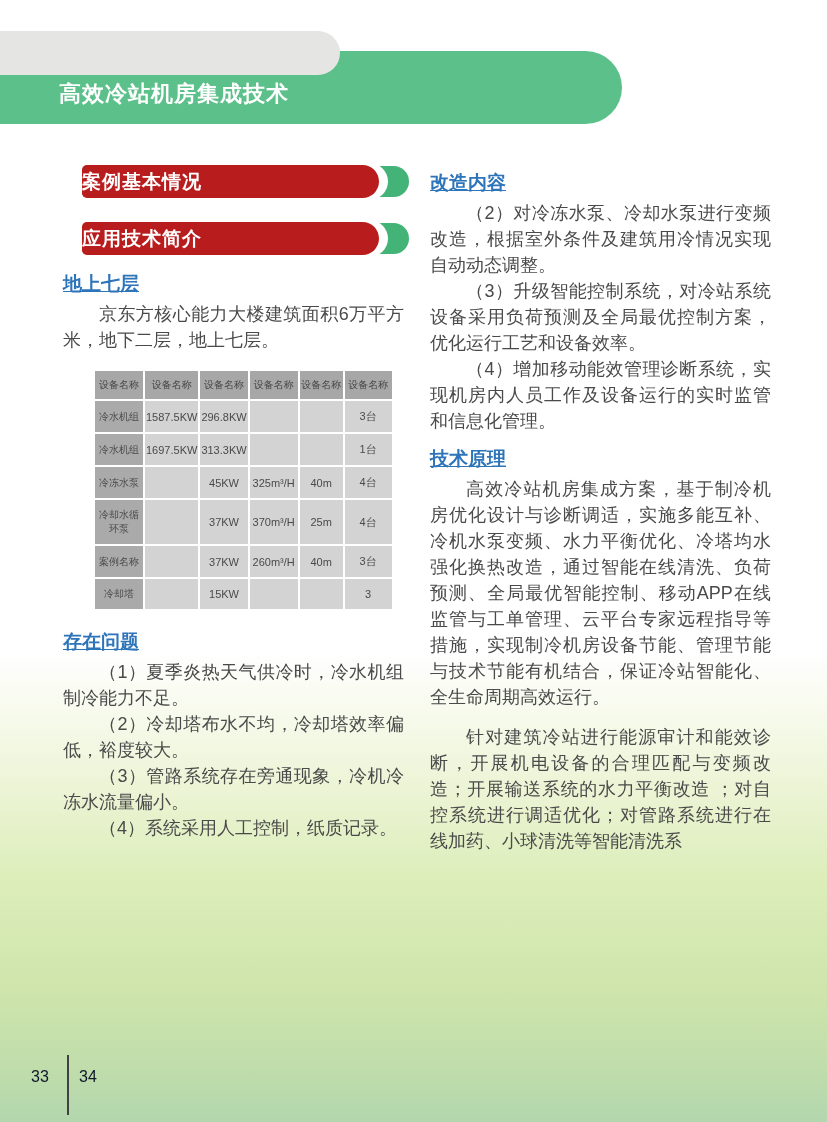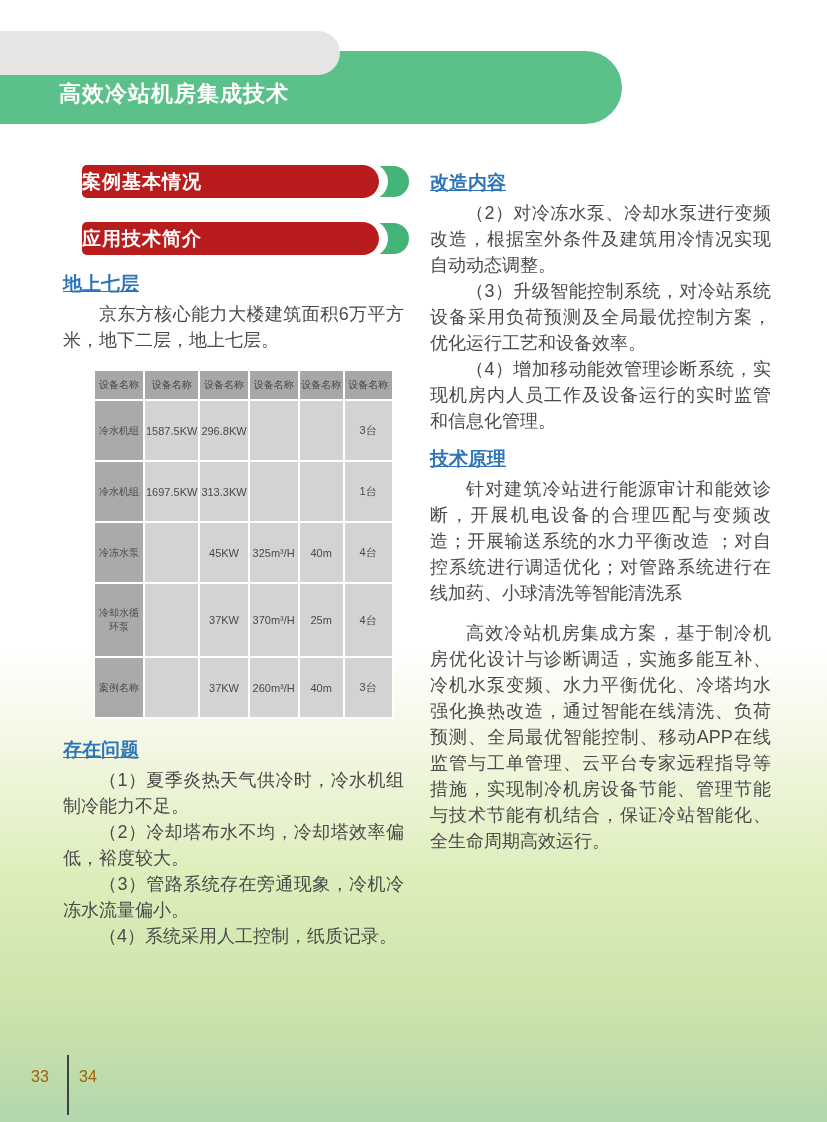--- a/index.html
+++ b/index.html
@@ -40,25 +40,25 @@
   .content-head{margin-top:5px;}
   .content-items{margin-top:4px;}
   .principle-head{margin-top:12px;}
   .principle{margin-top:4px;}
   .principle p + p{margin-top:14px;}
   
   table.equip{border-collapse:separate;border-spacing:2px;margin:16px 0 0 30px;
     background:#ffffff;}
   table.equip th{background:#a7a7a7;color:#474747;font-weight:normal;font-size:10px;
     padding:7px 1px;}
-  table.equip td{background:#d3d3d4;color:#4a4a4a;font-size:11px;padding:22px 1px;text-align:center;}
+  table.equip td{background:#d3d3d4;color:#4a4a4a;font-size:11px;padding:8px 1px;text-align:center;}
   table.equip td.rowlabel{background:#aaaaaa;font-size:10px;}
   
   .footer-line{position:absolute;left:67px;top:1055px;width:2px;height:60px;background:#3f4142;z-index:3;}
-  .page-num{position:absolute;top:1068px;font-size:16px;color:#a16207;z-index:3;}
+  .page-num{position:absolute;top:1068px;font-size:16px;color:#0f172a;z-index:3;}
   .page-num.left{left:31px;}
   .page-num.right{left:79px;}
 </style>
 </head>
 <body>
 
 <div class="header-green"></div>
 <div class="header-gray"></div>
 <div class="header-title">高效冷站机房集成技术</div>
 
@@ -134,20 +134,28 @@
             <td>4台</td>
           </tr>
           <tr>
             <td class="rowlabel">案例名称</td>
             <td></td>
             <td>37KW</td>
             <td>260m³/H</td>
             <td>40m</td>
             <td>3台</td>
           </tr>
+          <tr>
+            <td class="rowlabel">冷却塔</td>
+            <td></td>
+            <td>15KW</td>
+            <td></td>
+            <td></td>
+            <td>3</td>
+          </tr>
         </tbody>
     </table>
 
     <p class="subhead problems-head">存在问题</p>
     <div class="problems">
         <p class="para">（1）夏季炎热天气供冷时，冷水机组制冷能力不足。</p>
         <p class="para">（2）冷却塔布水不均，冷却塔效率偏低，裕度较大。</p>
         <p class="para">（3）管路系统存在旁通现象，冷机冷冻水流量偏小。</p>
         <p class="para">（4）系统采用人工控制，纸质记录。</p>
       </div>
@@ -156,22 +164,22 @@
   <div class="col">
     <p class="subhead content-head">改造内容</p>
     <div class="content-items">
         <p class="para">（2）对冷冻水泵、冷却水泵进行变频改造，根据室外条件及建筑用冷情况实现自动动态调整。</p>
         <p class="para">（3）升级智能控制系统，对冷站系统设备采用负荷预测及全局最优控制方案，优化运行工艺和设备效率。</p>
         <p class="para">（4）增加移动能效管理诊断系统，实现机房内人员工作及设备运行的实时监管和信息化管理。</p>
       </div>
 
     <p class="subhead principle-head">技术原理</p>
     <div class="principle">
+        <p class="para">高效冷站机房集成方案，基于制冷机房优化设计与诊断调适，实施多能互补、冷机水泵变频、水力平衡优化、冷塔均水强化换热改造，通过智能在线清洗、负荷预测、全局最优智能控制、移动APP在线监管与工单管理、云平台专家远程指导等措施，实现制冷机房设备节能、管理节能与技术节能有机结合，保证冷站智能化、全生命周期高效运行。</p>
         <p class="para">针对建筑冷站进行能源审计和能效诊断，开展机电设备的合理匹配与变频改造；开展输送系统的水力平衡改造 ；对自控系统进行调适优化；对管路系统进行在线加药、小球清洗等智能清洗系</p>
-        <p class="para">高效冷站机房集成方案，基于制冷机房优化设计与诊断调适，实施多能互补、冷机水泵变频、水力平衡优化、冷塔均水强化换热改造，通过智能在线清洗、负荷预测、全局最优智能控制、移动APP在线监管与工单管理、云平台专家远程指导等措施，实现制冷机房设备节能、管理节能与技术节能有机结合，保证冷站智能化、全生命周期高效运行。</p>
       </div>
   </div>
 
 </div>
 
 <div class="footer-line"></div>
 <div class="page-num left">33</div>
 <div class="page-num right">34</div>
 
 </body></html>

